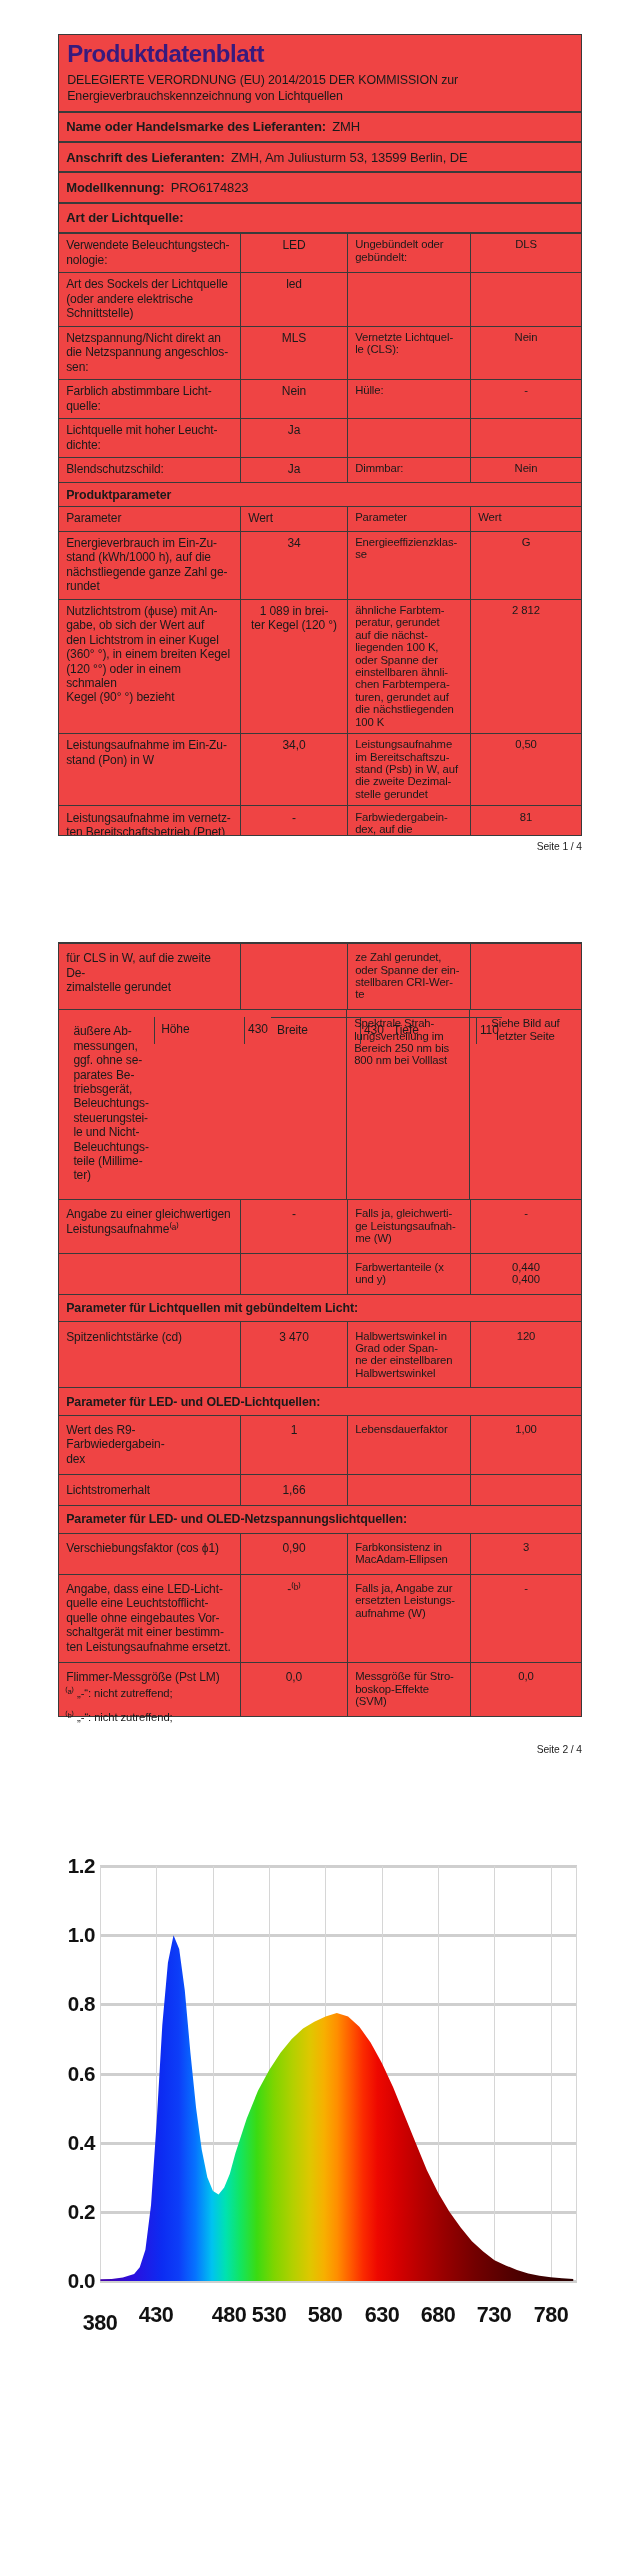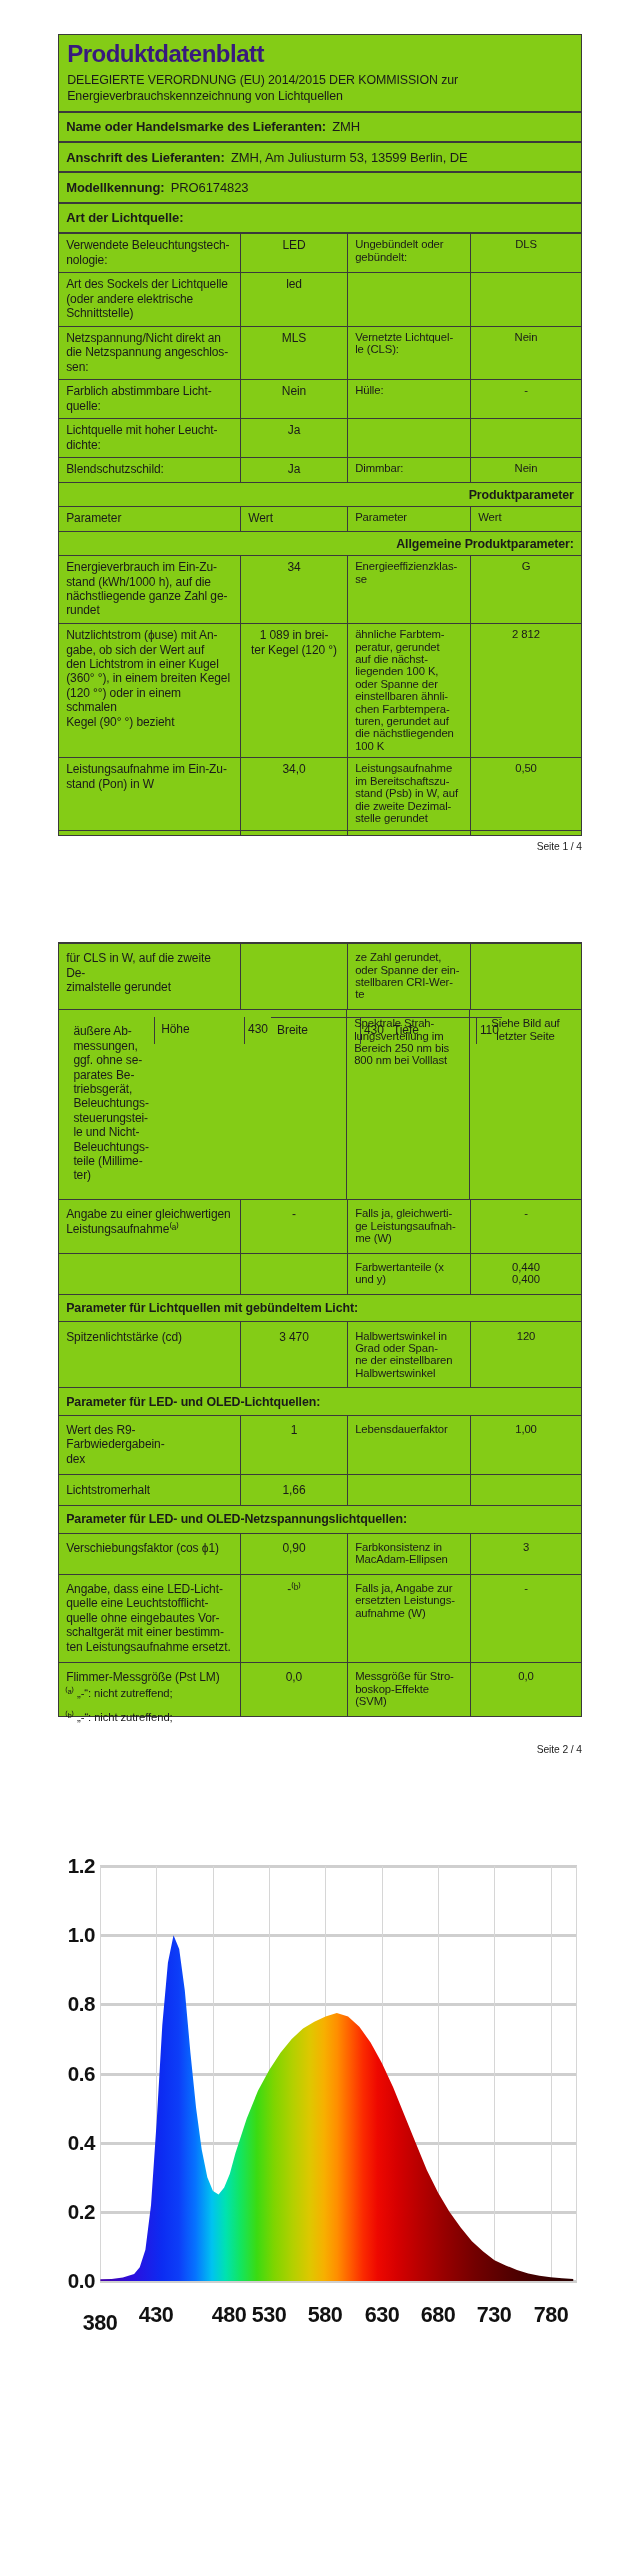--- a/index.html
+++ b/index.html
@@ -11,39 +11,39 @@
     --gridv:#d6d6d6;
   }
   *{box-sizing:border-box;}
   html,body{margin:0;padding:0;}
   body{
     width:639px;height:3615px;position:relative;background:#ffffff;
     font-family:"Liberation Sans", sans-serif;color:var(--txt);
     letter-spacing:-0.1px;
   }
   
-  .sheet{position:absolute;left:58px;width:524px;border:1px solid var(--ln);background:#84cc16;}
+  .sheet{position:absolute;left:58px;width:524px;border:1px solid var(--ln);background:#ef4444;}
   #sheet1{top:34px;height:802px;overflow:hidden;}
   #sheet2{top:942px;overflow:hidden;}
   .titleblock{padding:5.2px 8.2px 6.2px;}
   .doc-title{font-size:24px;font-weight:bold;color:var(--title);letter-spacing:-0.5px;}
   .reg-text{font-size:12.4px;line-height:15.5px;margin-top:5.2px;white-space:pre-line;}
   .irow{display:flex;align-items:baseline;padding:6.7px 7.2px;border-top:2.1px double var(--ln);font-size:13px;}
   .irow b{font-weight:bold;}
   .irow .ival{margin-left:6.2px;}
   .t4{border-top:2.1px double var(--ln);}
   .t4 > * + *{border-top:1px solid var(--ln);}
   .prow{display:flex;align-items:stretch;}
   .pcell{padding:4.1px 7.2px 5.2px;white-space:pre-line;font-size:12px;line-height:14.4px;}
   .pc1{width:181px;}
   .pc2{width:107px;border-left:1px solid var(--ln);text-align:center;}
   .pc3{width:123px;border-left:1px solid var(--ln);font-size:11.3px;line-height:12.4px;}
   .pc4{flex:1;border-left:1px solid var(--ln);text-align:center;font-size:11.3px;line-height:12.4px;}
   .phead{font-weight:bold;font-size:12.4px;padding:4.6px 7.2px;}
-  .phead.center{text-align:right;}
+  .phead.center{text-align:left;}
   .colshdr .pcell{text-align:left;}
   
   #sheet2 .pcell{padding:7.2px 7.2px 8.2px;}
   #sheet2 .phead{padding:6.2px 7.2px;}
   
   .pcmerged{width:287px;padding:0;display:flex;align-items:stretch;}
   .dimlabel{width:91px;padding:7.2px 5.2px 8.2px 7.2px;white-space:pre-line;font-size:12px;line-height:14.4px;}
   .dimtable{width:196px;border-left:1px solid var(--ln);align-self:flex-start;display:flex;flex-direction:row;}
   .dimrow{display:flex;height:27px;}
   .dimrow + .dimrow{border-top:1px solid var(--ln);}
@@ -134,21 +134,20 @@
         <div class="pcell pc3">Dimmbar:</div>
         <div class="pcell pc4">Nein</div>
       </div>
       <div class="phead center">Produktparameter</div>
       <div class="prow colshdr">
         <div class="pcell pc1">Parameter</div>
         <div class="pcell pc2">Wert</div>
         <div class="pcell pc3">Parameter</div>
         <div class="pcell pc4">Wert</div>
       </div>
-      <div class="phead center">Allgemeine Produktparameter:</div>
       <div class="prow">
         <div class="pcell pc1">Energieverbrauch im Ein-Zu-
 stand (kWh/1000 h), auf die
 nächstliegende ganze Zahl ge-
 rundet</div>
         <div class="pcell pc2">34</div>
         <div class="pcell pc3">Energieeffizienzklas-
 se</div>
         <div class="pcell pc4">G</div>
       </div>

